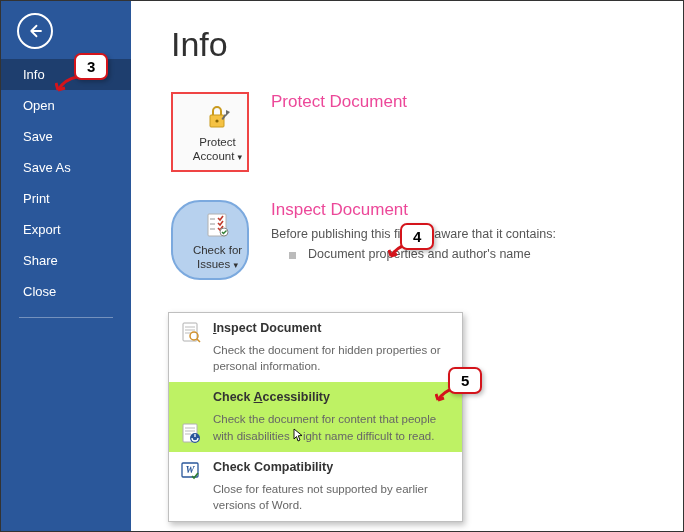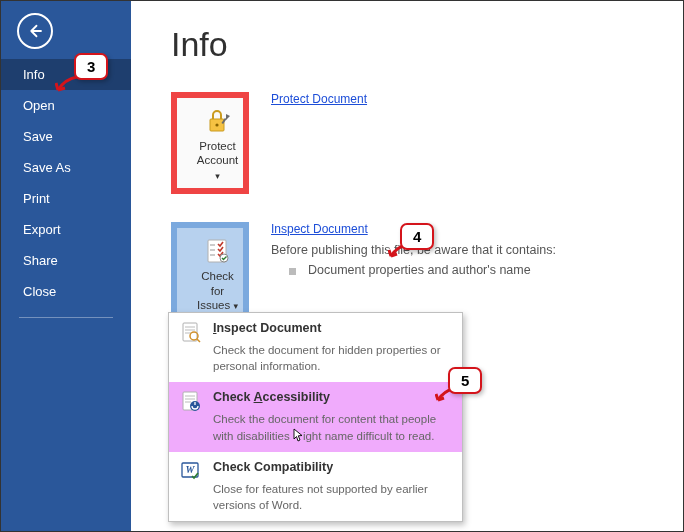--- a/index.html
+++ b/index.html
@@ -57,52 +57,52 @@
   }
   .section {
     display: flex;
     align-items: flex-start;
     margin-bottom: 28px;
   }
   .tile {
     width: 78px;
     text-align: center;
     padding: 8px 4px 6px 19px;
-    border: 6px solid #ef4444;
+    border: 2px solid #ef4444;
     background: #fafafa;
     font-size: 11.5px;
     line-height: 1.25;
     color: #333;
     margin-right: 22px;
     cursor: pointer;
   }
   .tile.highlight {
     background: #b7d1ee;
     border-color: #7ba9de;
+    border-radius: 29px;
   }
   .tile-icon {
     height: 30px;
     display: flex;
     align-items: center;
     justify-content: center;
     margin-bottom: 3px;
   }
   .tile-label { display:block; }
   .tile .chev {
     font-size: 9px;
     position: relative;
     top: 0px;
   }
   .section-body { flex: 1; }
   .section-title {
-    font-size: 12px;
-    color: #1d4ed8;
+    font-size: 17px;
+    color: #ec4899;
     margin-bottom: 5px;
     font-weight: 400;
-    text-decoration: underline;
   }
   .section-desc {
     font-size: 12.5px;
     color: #555;
     line-height: 1.45;
   }
   .bullet-row {
     display: flex;
     align-items: flex-start;
     margin-top: 4px;
@@ -121,21 +121,21 @@
     width: 295px;
     background: #fff;
     border: 1px solid #bfbfbf;
     box-shadow: 2px 3px 6px rgba(0,0,0,0.25);
   }
   .dd-item {
     display: flex;
     padding: 8px 10px 8px 10px;
     cursor: pointer;
   }
-  .dd-item.hovered { background: #f0abfc; }
+  .dd-item.hovered { background: #bef264; align-items: flex-end; }
   .dd-icon {
     width: 24px;
     flex-shrink: 0;
     display:flex;
     justify-content:center;
   }
   .dd-text { margin-left: 10px; flex: 1; }
   .dd-title {
     font-size: 12.5px;
     font-weight: 600;

